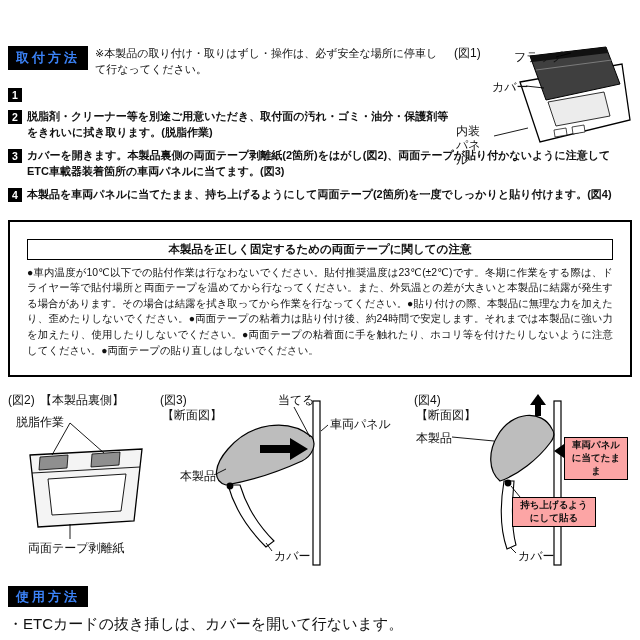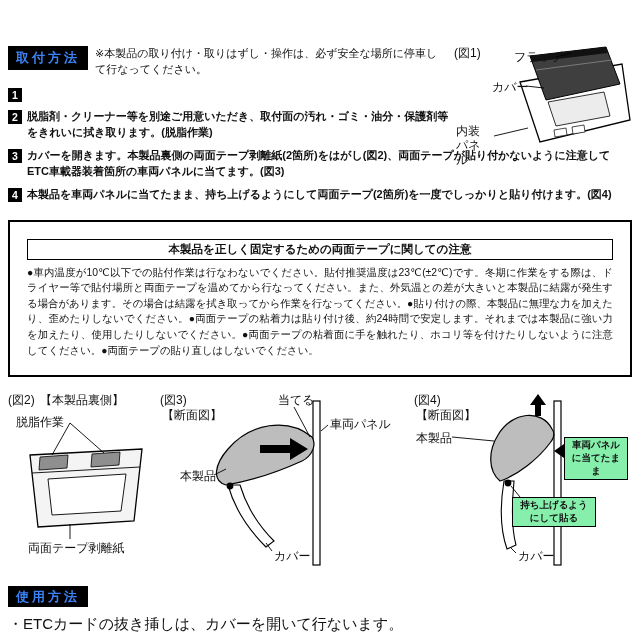--- a/index.html
+++ b/index.html
@@ -21,21 +21,21 @@
   .notice-title{border:1.5px solid #000;font-weight:bold;font-size:11.5px;
                 text-align:center;padding:2px 0;margin-bottom:5px}
   .notice-body{font-size:10.4px;font-weight:normal;line-height:1.5;text-align:justify}
   .figs{position:relative;height:174px;margin-top:16px;width:624px}
   .fig{position:absolute;top:0;height:174px}
   .fig svg,.fig1 svg{position:absolute;left:0;top:0}
   .fig2{left:0;width:150px}.fig3{left:148px;width:256px}.fig4{left:404px;width:220px}
   .fig1{position:absolute;right:8px;top:44px;width:182px;height:122px}
   .flabel{position:absolute;font-size:12px;font-weight:normal;white-space:nowrap;line-height:1.2}
   .flabel.wrap{white-space:normal}
-  .fbox{position:absolute;border:1px solid #000;background:#86efac;font-size:9.5px;
+  .fbox{position:absolute;border:1px solid #000;background:#fca5a5;font-size:9.5px;
         font-weight:bold;line-height:1.35;padding:1px 3px;text-align:center;box-sizing:border-box}
   .usage{margin-top:20px}
   .usage-line{font-size:15px;font-weight:normal;line-height:1.7}
 </style>
 </head>
 <body>
 
 <div class="page">
 
   <div class="hdr">

